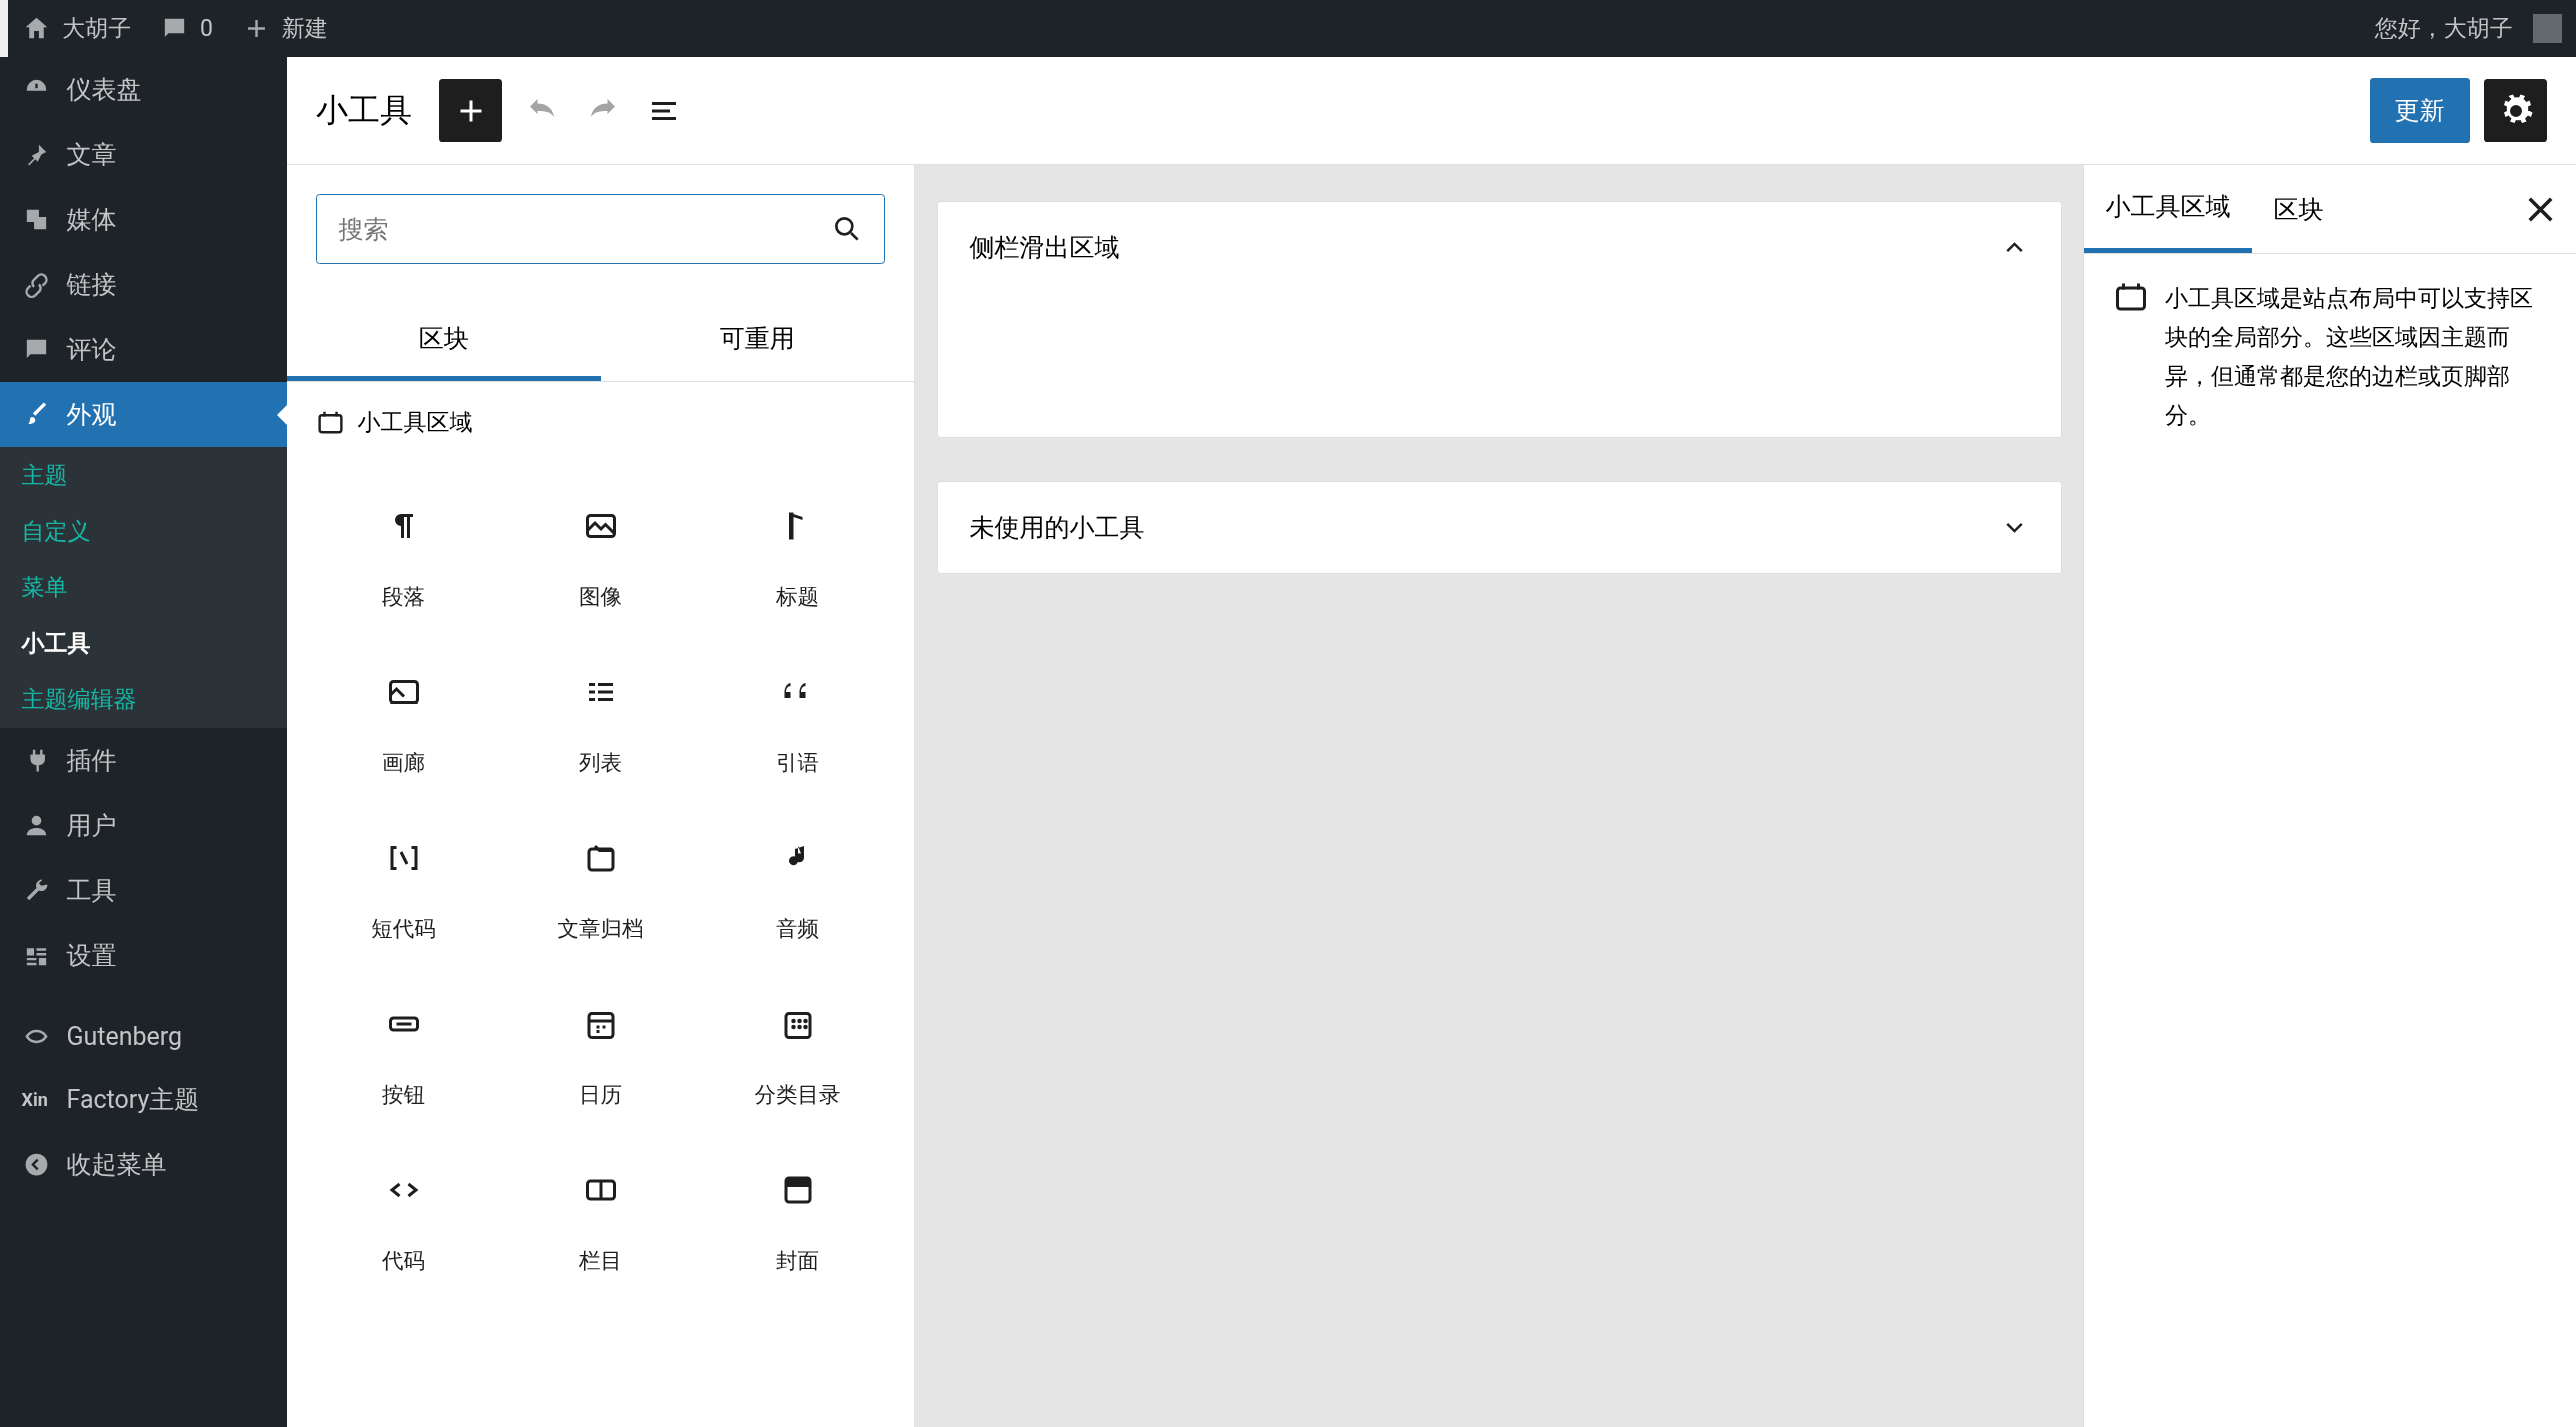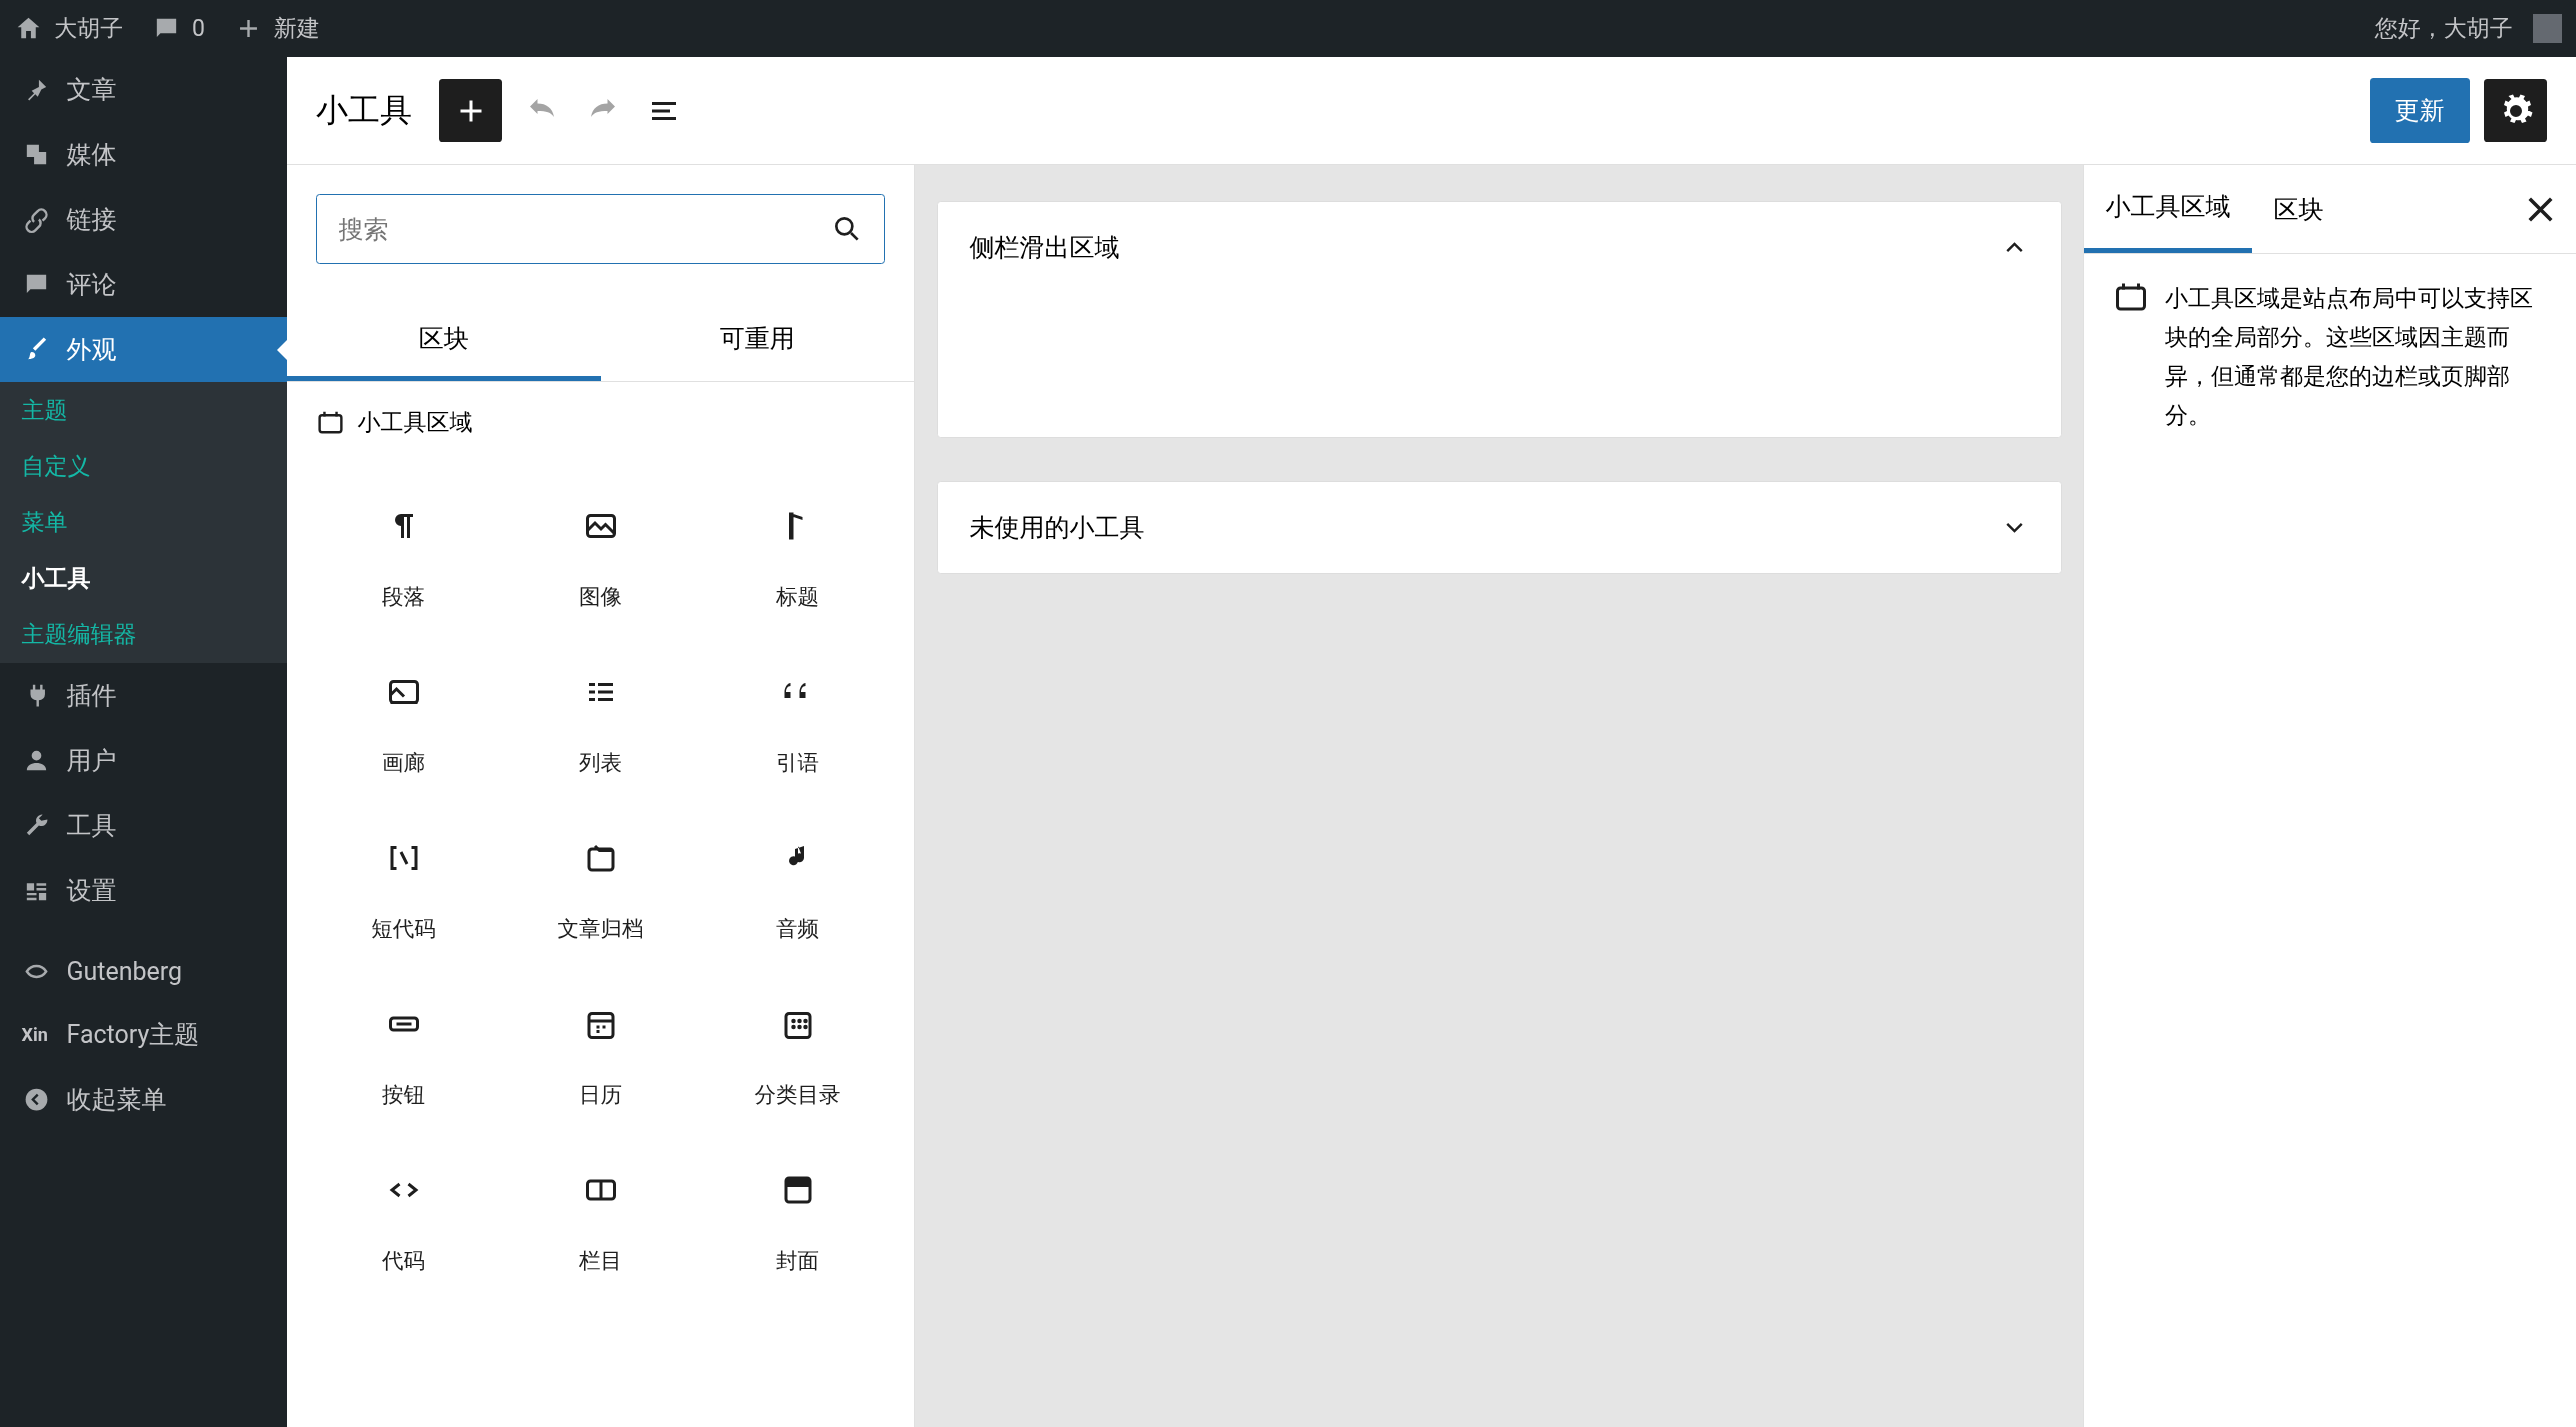--- a/index.html
+++ b/index.html
@@ -1,17 +1,17 @@
 <!DOCTYPE html>
 <html style="font-size:14.4px"><head>
 <meta charset="utf-8">
 <style>
 * { margin:0; padding:0; box-sizing:border-box; font-family:-apple-system,BlinkMacSystemFont,"Segoe UI",Roboto,sans-serif; }
 body { width:2576px; height:1428px; overflow:hidden; background:#f0f0f1; }
-.topbar { height:57px; background:#1d2327; color:#c3c4c7; display:flex; align-items:center; justify-content:space-between; padding:0 14.4px; font-size:23px; }
+.topbar { height:57px; background:#1d2327; color:#c3c4c7; display:flex; align-items:center; justify-content:space-between; padding:0 14.4px; font-size:23px;margin-left:8px; }
 .tb-left, .tb-right { display:flex; align-items:center; gap:29px; }
 .tb-item { display:flex; align-items:center; gap:10.8px; cursor:pointer; }
 .tb-item svg { width:29px; height:29px; fill:#a7aaad; }
 .avatar { width:29px; height:29px; background:#646970; margin-left:9px; }
 .layout { display:flex; height:calc(100% - 57px); }
 .sidebar { width:287px; background:#1d2327; color:#c3c4c7; flex-shrink:0; }
 .sb-item { display:flex; align-items:center; gap:16px; padding:16px 21.5px; font-size:25px; cursor:pointer; }
 .sb-item svg { width:29px; height:29px; fill:#a7aaad; }
 .sb-item.active { background:#2271b1; color:#fff; position:relative; }
 .sb-item.active svg { fill:#fff; }
@@ -91,20 +91,26 @@
       <span>您好，大胡子</span>
       <div class="avatar"></div>
     </div>
   </div>
 </div>
 
 <div class="layout">
   <div class="sidebar">
     <div class="sb-item">
         <svg viewBox="0 0 24 24">
+          <path d="M12 4a8 8 0 018 8v1H4v-1a8 8 0 018-8zm0 3a1 1 0 00-1 1v3h2V8a1 1 0 00-1-1z"></path>
+        </svg>
+        <span>仪表盘</span>
+      </div>
+    <div class="sb-item">
+        <svg viewBox="0 0 24 24">
           <path d="M14 4l6 6-4 2-3 6-2-2-5 5-1-1 5-5-2-2 6-3z"></path>
         </svg>
         <span>文章</span>
       </div>
     <div class="sb-item">
         <svg viewBox="0 0 24 24">
           <path d="M4 4h10v10H4zM10 10h10v10H10z"></path>
         </svg>
         <span>媒体</span>
       </div>

